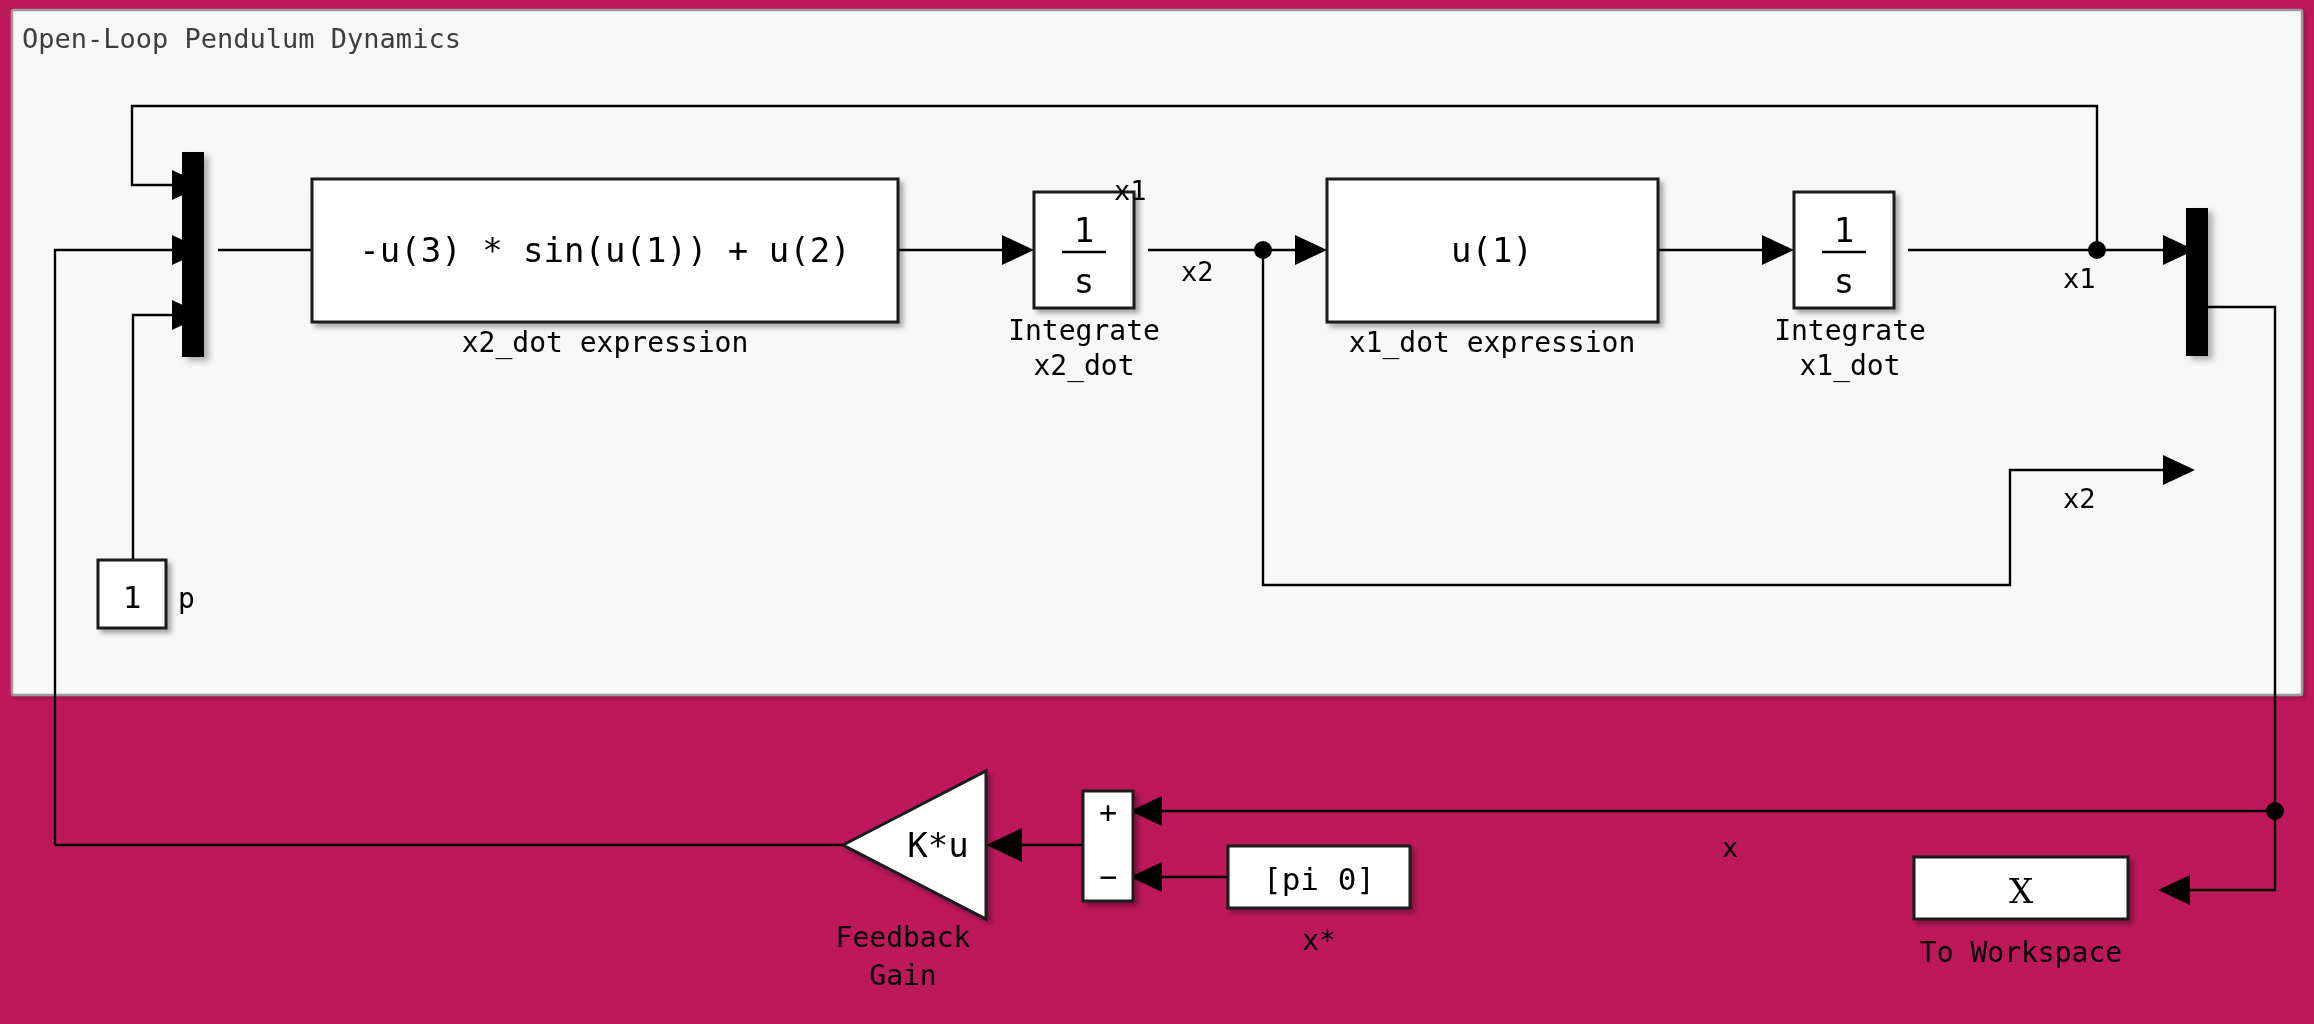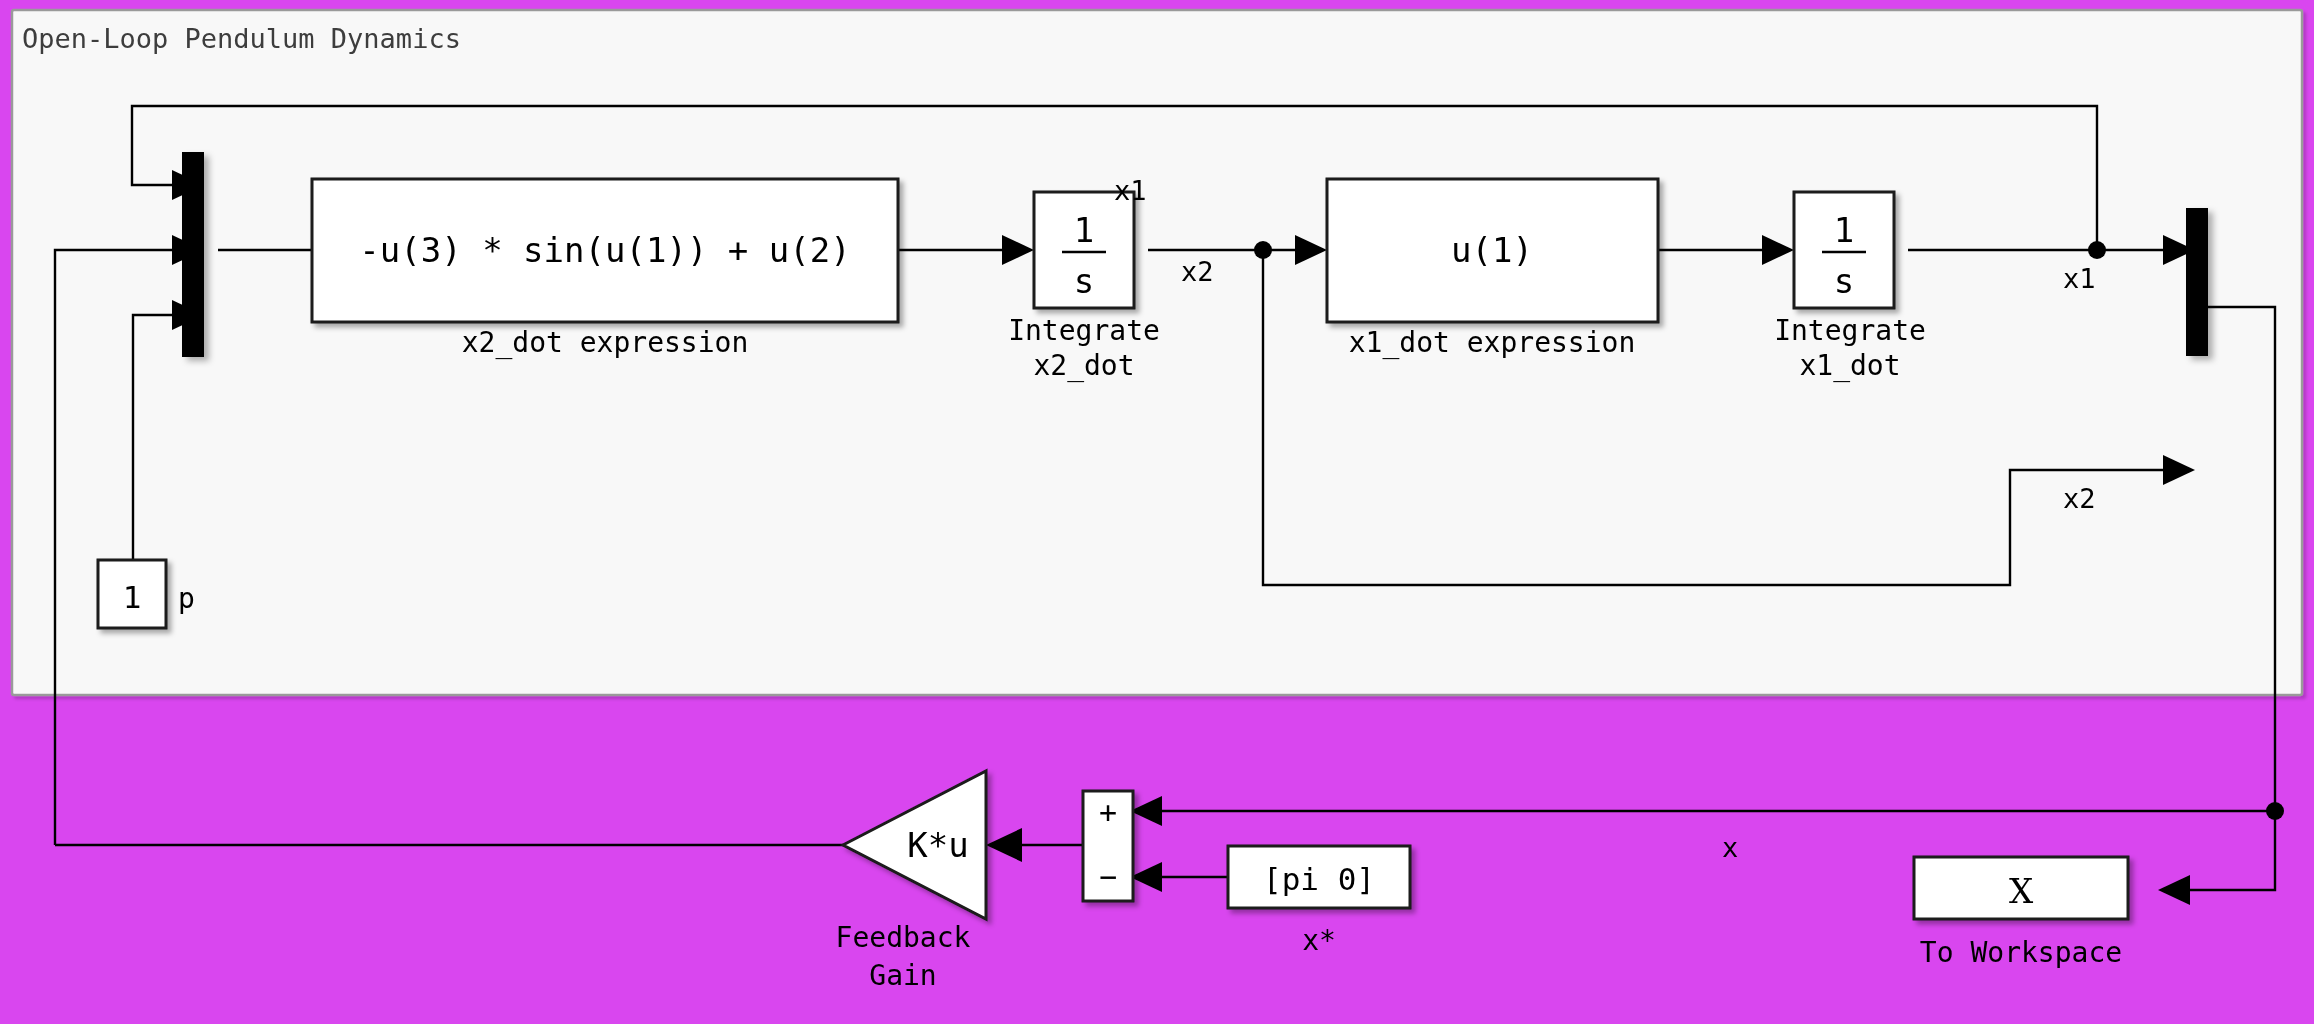--- a/index.html
+++ b/index.html
@@ -8,21 +8,21 @@
     padding: 0;
     background: #ffffff;
   }
   body {
     font-family: "DejaVu Sans Mono", "Liberation Mono", monospace;
   }
   #stage {
     position: relative;
     width: 2314px;
     height: 1024px;
-    background: #d946ef;
+    background: #be185d;
     overflow: hidden;
   }
   svg#diagram {
     position: absolute;
     left: 0;
     top: 0;
     width: 2314px;
     height: 1024px;
     display: block;
   }

